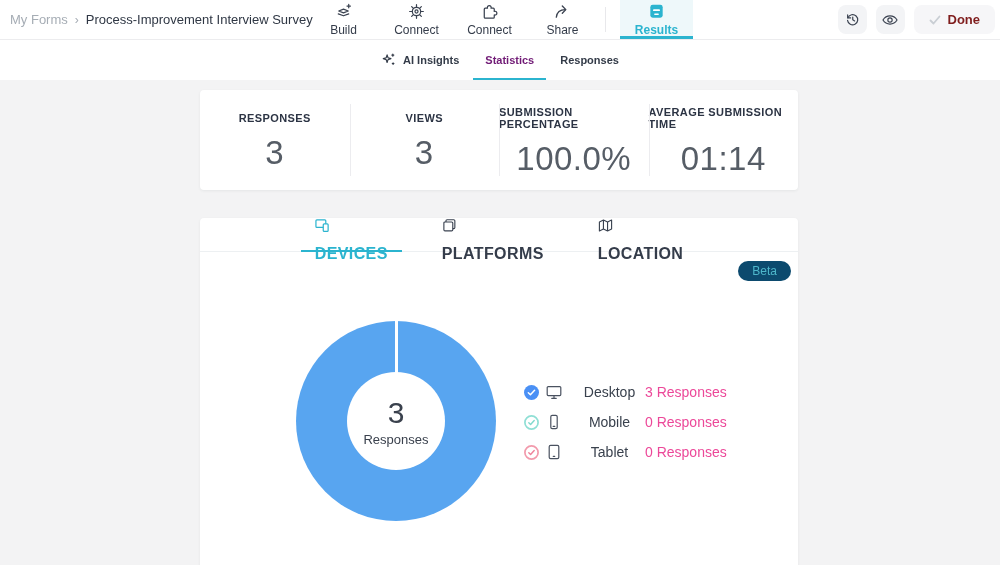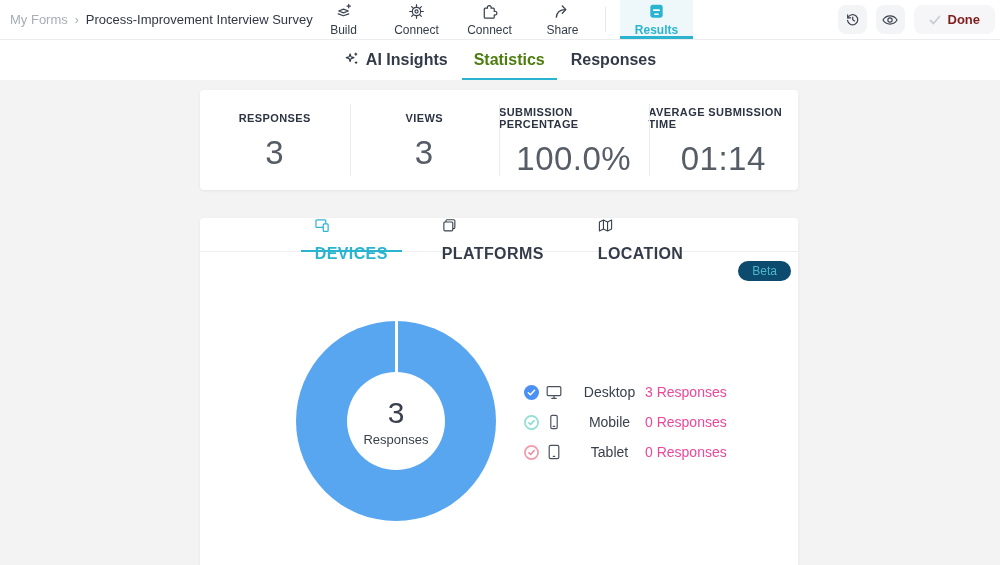--- a/index.html
+++ b/index.html
@@ -20,22 +20,22 @@
   .nav-item svg { display:block; }
   .nav-divider { width:1px; background:#e8e8eb; margin:7px 14px 7px 6px; }
   .nav-item.active { background:#eef8fa; }
   .nav-item.active .nv-label { color:#2bb4cf; font-weight:bold; }
   .nav-item.active::after { content:""; position:absolute; left:0; right:0; bottom:0; height:3px; background:#2bb4cf; }
   .topbar-actions { position:absolute; right:5px; top:5px; display:flex; align-items:center; gap:9px; }
   .icon-btn { width:29px; height:29px; border:none; border-radius:8px; background:#f3f4f6; display:flex; align-items:center; justify-content:center; cursor:pointer; }
   .done-btn { height:29px; padding:0 15px; border:none; border-radius:8px; background:#f6f6f8; display:flex; align-items:center; gap:7px; font-size:13px; font-weight:bold; color:#7f1d1d; cursor:default; font-family:"Liberation Sans", sans-serif; }
   
   .subnav { position:absolute; top:40px; left:0; right:0; height:40px; background:#fff; display:flex; justify-content:center; gap:26px; z-index:2; }
-  .subnav-item { height:100%; display:flex; align-items:center; gap:7px; font-size:16px; font-weight:600; color:#333b48; cursor:pointer; position:relative; }
-  .subnav-item.active { color:#4d7c0f; }
+  .subnav-item { height:100%; display:flex; align-items:center; gap:7px; font-size:11px; font-weight:600; color:#333b48; cursor:pointer; position:relative; }
+  .subnav-item.active { color:#701a75; }
   .subnav-item.active::after { content:""; position:absolute; left:-12px; right:-12px; bottom:0; height:2px; background:#2bb4cf; }
   
   .page { position:absolute; top:80px; left:0; right:0; bottom:0; background:#f3f3f4; }
   .card { background:#fff; border-radius:4px; box-shadow:0 1px 3px rgba(40,50,60,.07); }
   .stats-card { position:absolute; left:200px; top:10px; width:598px; height:100px; display:flex; }
   .stat { flex:1; position:relative; display:flex; flex-direction:column; align-items:center; justify-content:center; gap:10px; padding-top:4px; }
   .stat + .stat::before { content:""; position:absolute; left:0; top:14px; bottom:14px; width:1px; background:#ececef; }
   .stat-label { font-size:11px; font-weight:bold; letter-spacing:.4px; color:#2c3444; }
   .stat-value { font-size:33px; color:#565d66; letter-spacing:.5px; }
   

